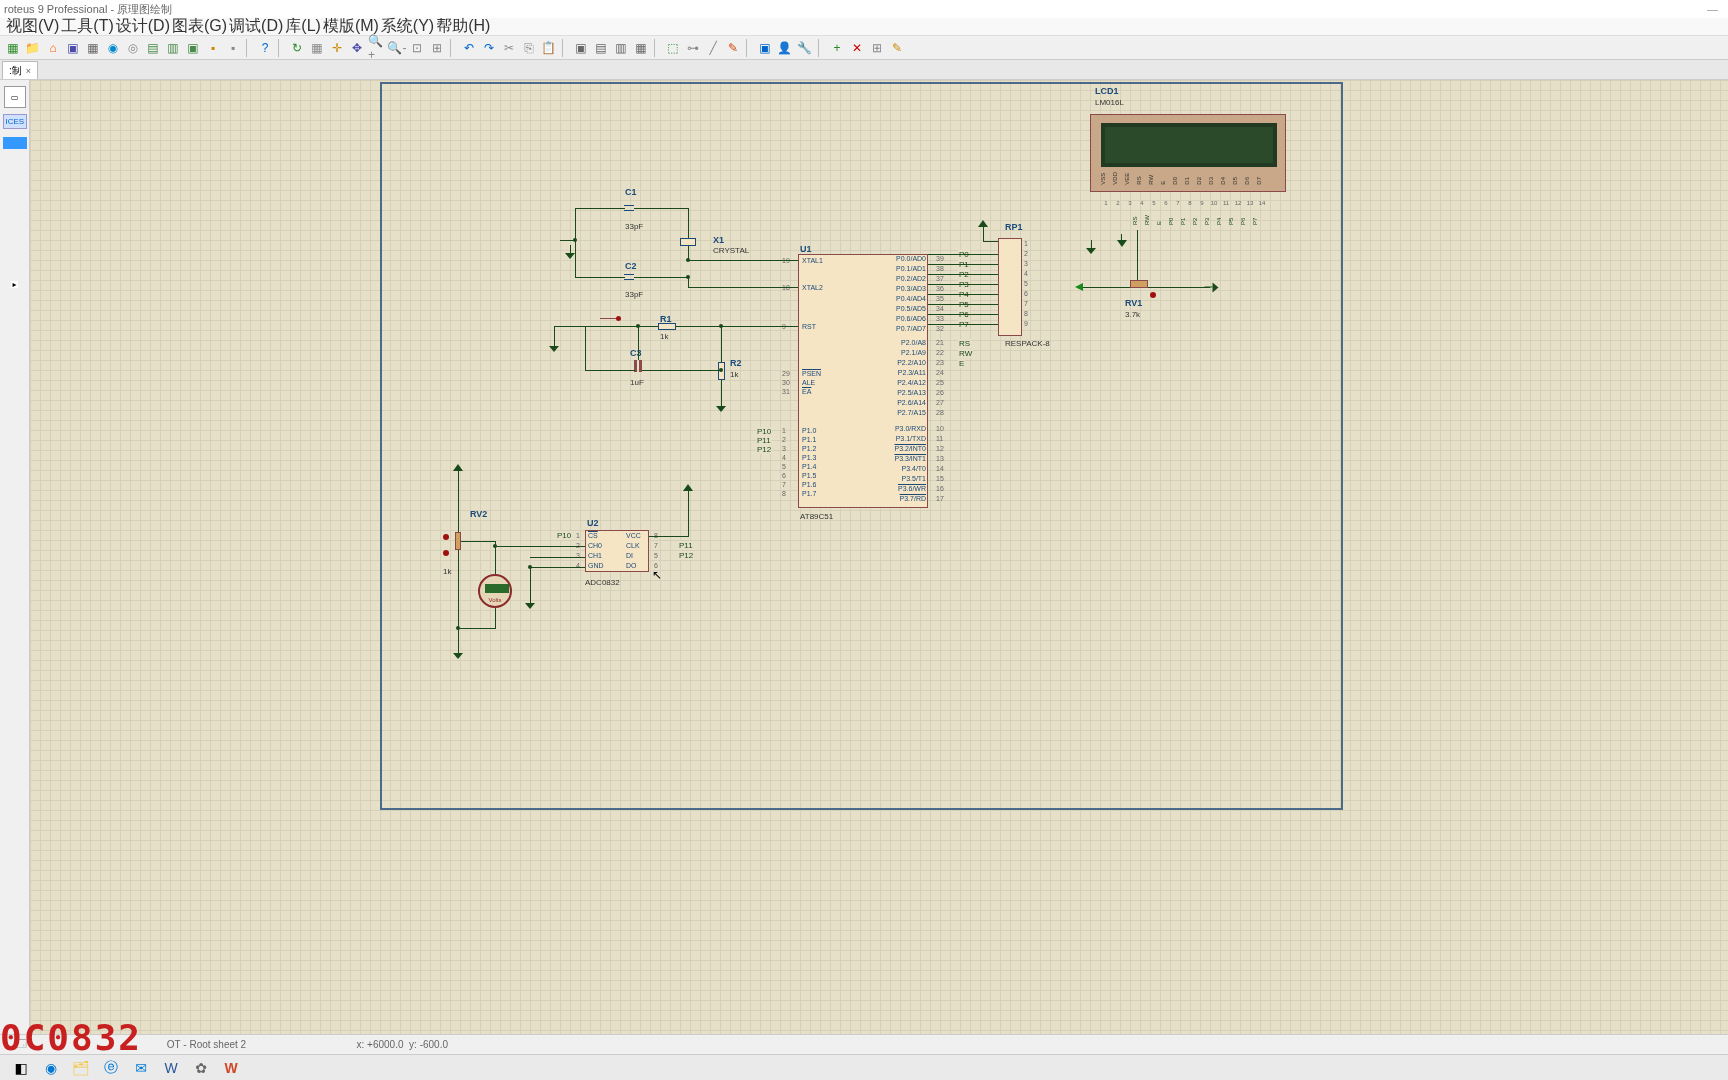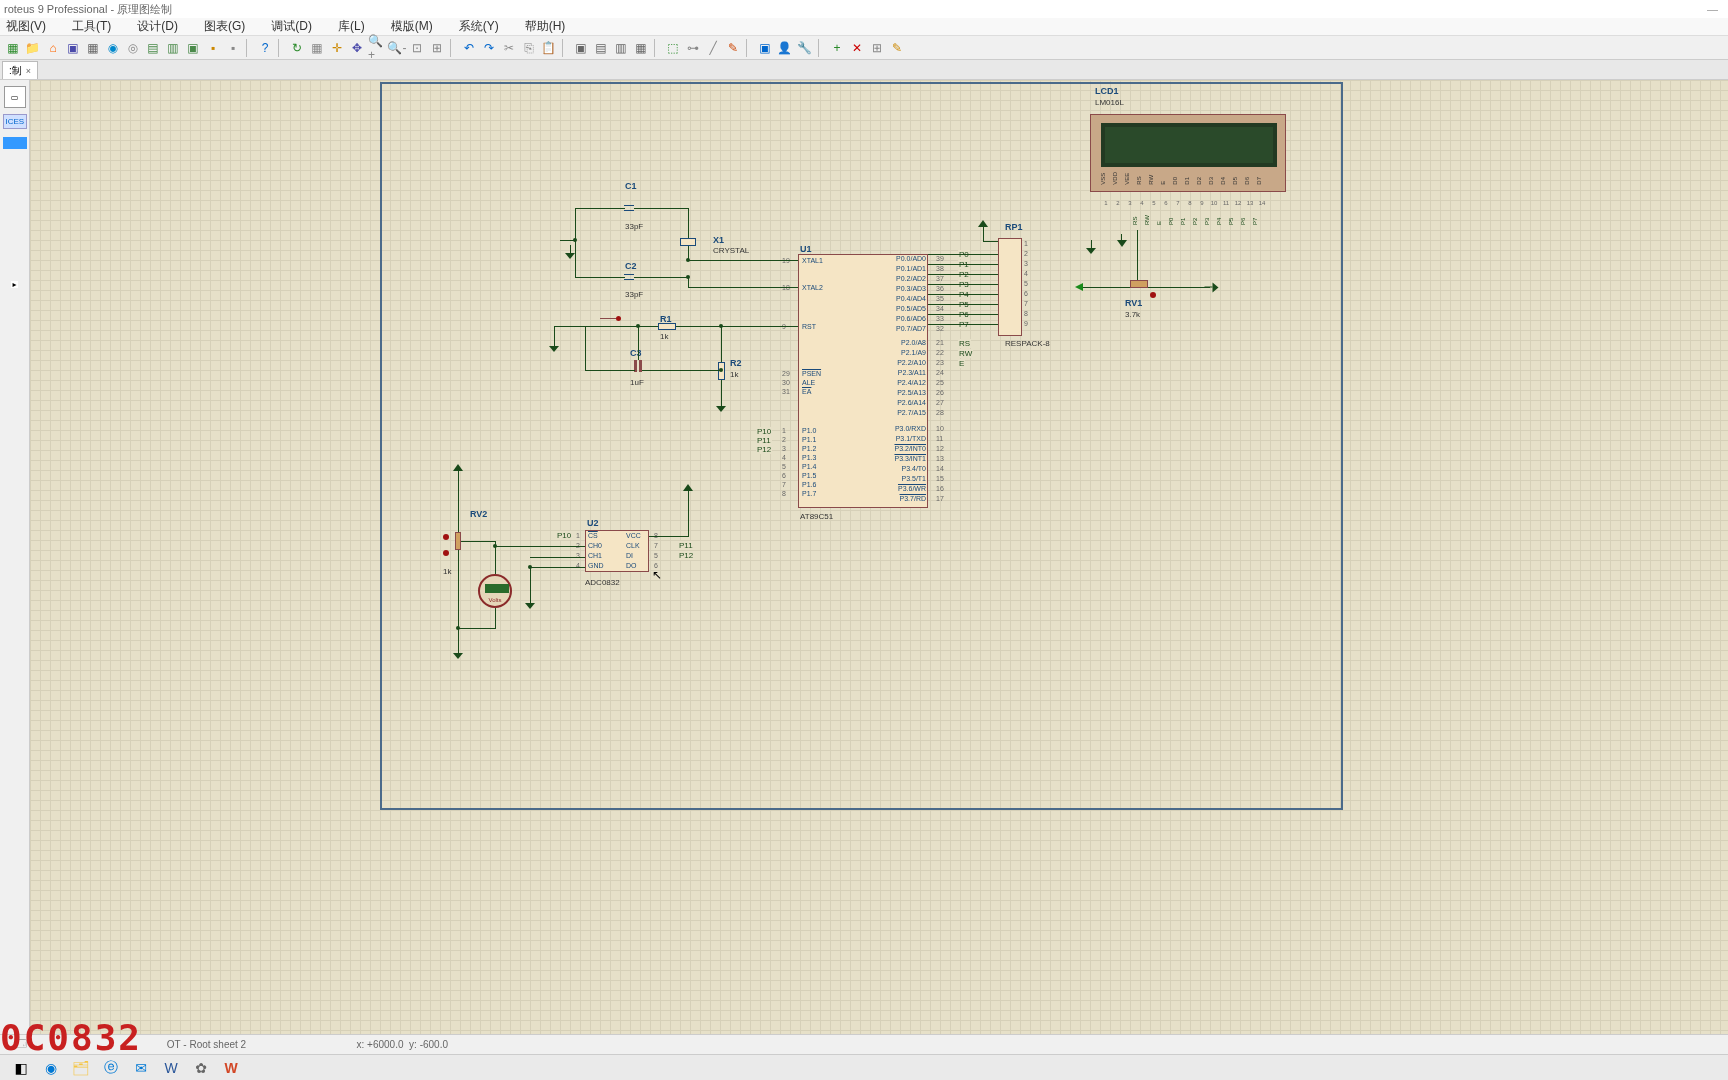--- a/index.html
+++ b/index.html
@@ -3,21 +3,21 @@
 <meta charset="utf-8">
 <style>
 * { margin: 0; padding: 0; box-sizing: border-box; font-family: "Segoe UI", Tahoma, sans-serif; }
 body { width: 1728px; height: 1080px; background: #f0f0f0; overflow: hidden; font-size: 11px; }
 
 
 .title-bar { height: 18px; background: #fff; color: #666; padding-left: 4px; font-size: 11px; line-height: 18px; display: flex; justify-content: space-between; }
 .title-bar .right { margin-right: 10px; color: #999; }
 
 
-.menu-bar { height: 18px; background: #f8f8f8; display: flex; align-items: center; gap: 26px; padding-left: 6px; font-size: 12px; color: #333; border-bottom: 1px solid #ddd; }
+.menu-bar { height: 18px; background: #f8f8f8; display: flex; align-items: center; gap: 2px; padding-left: 6px; font-size: 16px; color: #333; border-bottom: 1px solid #ddd; }
 .menu-bar span { cursor: pointer; }
 
 
 .toolbar { height: 24px; background: #f0f0f0; border-bottom: 1px solid #ccc; display: flex; align-items: center; gap: 2px; padding: 0 4px; }
 .tb-btn { width: 18px; height: 18px; display: inline-flex; align-items: center; justify-content: center; cursor: pointer; font-size: 12px; border-radius: 2px; }
 .tb-sep { width: 6px; }
 .tb-sep.line { border-left: 1px solid #bbb; height: 18px; margin: 0 2px; }
 
 
 .tab-row { height: 20px; background: #e8e8e8; border-bottom: 1px solid #ccc; display: flex; align-items: flex-end; padding-left: 2px; }
@@ -383,21 +383,21 @@
           <div class="net-label" style="left: 928px; top: 269px;">RW</div>
           <div class="net-label" style="left: 928px; top: 279px;">E</div>
         </div>
 
       <div id="p1-nets">
           <div class="net-label" style="left: 726px; top: 347px;">P10</div>
           <div class="net-label" style="left: 726px; top: 356px;">P11</div>
           <div class="net-label" style="left: 726px; top: 365px;">P12</div>
         </div>
 
-      <div class="comp-label" style="left:595px; top:101px">C1</div>
+      <div class="comp-label" style="left:595px; top:107px">C1</div>
       <div class="comp-value" style="left:595px; top:142px">33pF</div>
       <div class="cap" style="left:594px; top:125px">
         <div class="plate" style="top:0"></div>
           <div class="plate" style="top:5px"></div>
       </div>
       <div class="comp-label" style="left:595px; top:181px">C2</div>
       <div class="comp-value" style="left:595px; top:210px">33pF</div>
       <div class="cap" style="left:594px; top:194px">
         <div class="plate" style="top:0"></div>
           <div class="plate" style="top:5px"></div>

